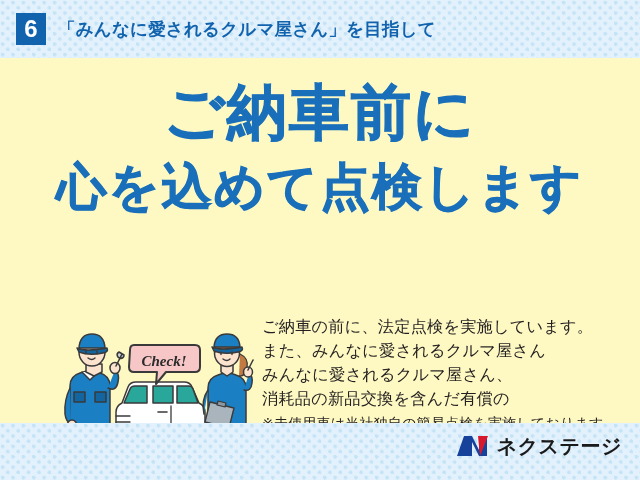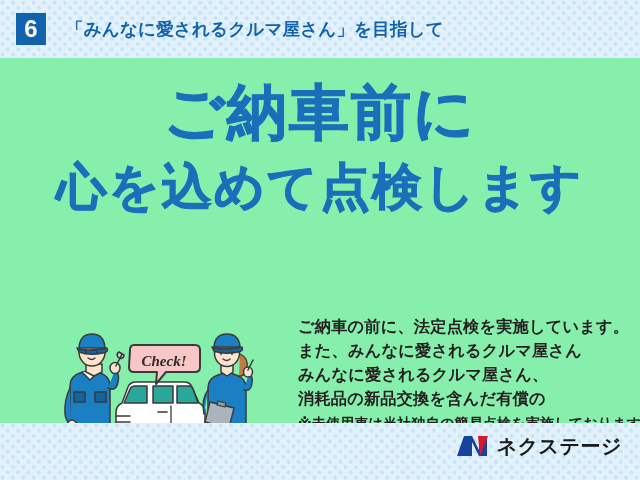--- a/index.html
+++ b/index.html
@@ -57,36 +57,36 @@
     display: flex;
     align-items: center;
     justify-content: center;
     font-size: 24px;
     font-weight: bold;
     line-height: 1;
     letter-spacing: 0;
     flex: none;
   }
   .header-title {
-    margin-left: 20px;
+    margin-left: 12px;
     color: #1263ae;
     font-size: 17.5px;
     font-weight: bold;
     white-space: nowrap;
     letter-spacing: 0.2px;
   }
 
   
   #main {
     position: absolute;
     left: 0;
     top: 58px;
     width: 640px;
     height: 365px;
-    background: #86efac;
+    background: #fef9c3;
   }
 
   .headline-wrap {
     position: absolute;
     left: 0;
     top: 18px;
     width: 640px;
     text-align: center;
   }
   .headline {
@@ -107,23 +107,22 @@
     position: absolute;
     left: 262px;
     top: 256px;
     width: 370px;
   }
   #body-text .bline {
     color: #231f20;
     font-size: 16.2px;
     line-height: 24px;
     white-space: nowrap;
-    font-weight: bold;
+    font-weight: normal;
     letter-spacing: 0.2px;
-    margin-left: 36px;
   }
   #body-text .note {
     font-size: 14px;
     line-height: 22px;
     margin-top: 2px;
   }
 
   
   #illustration {
     position: absolute;

